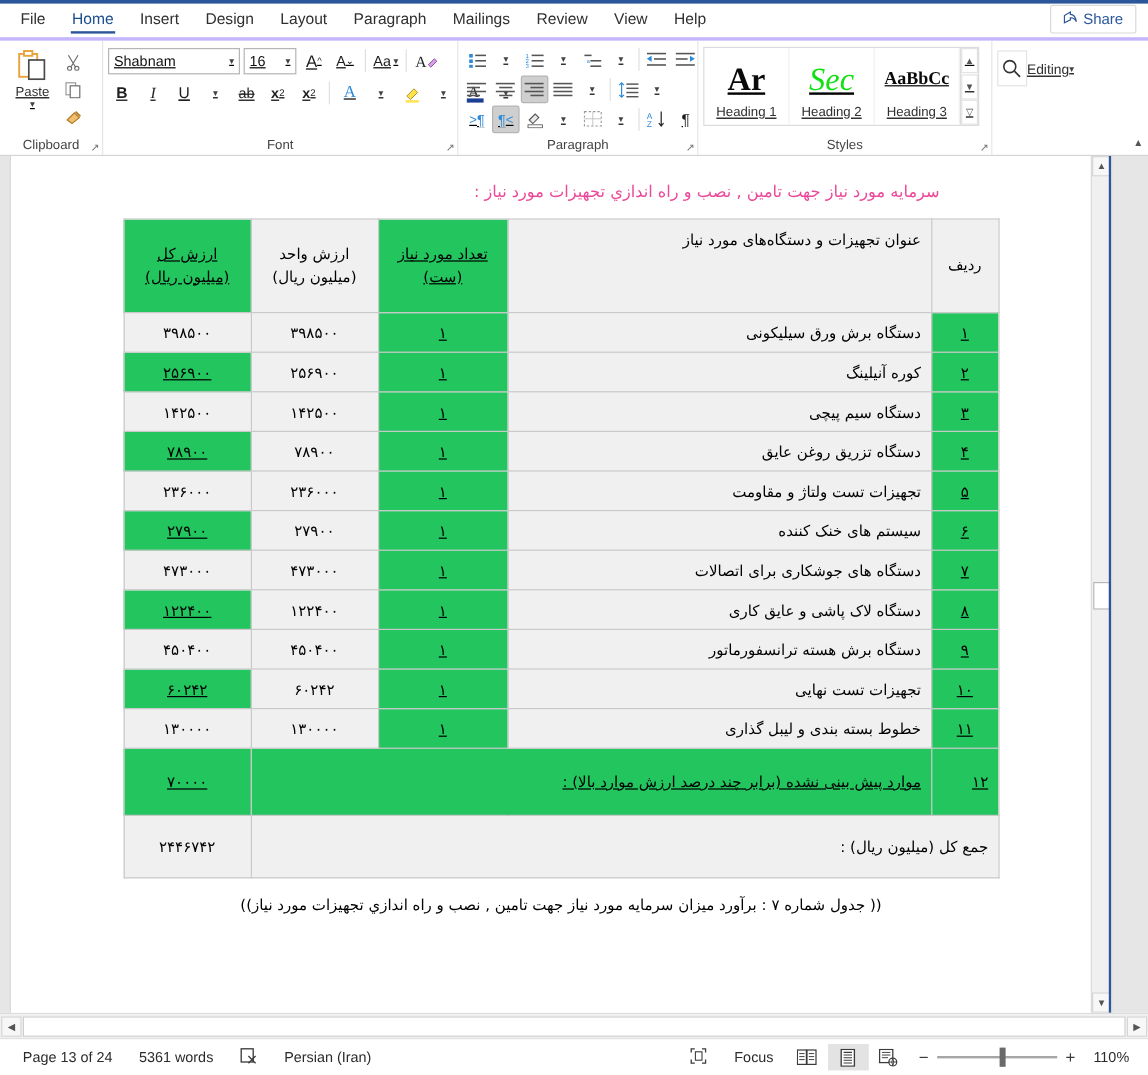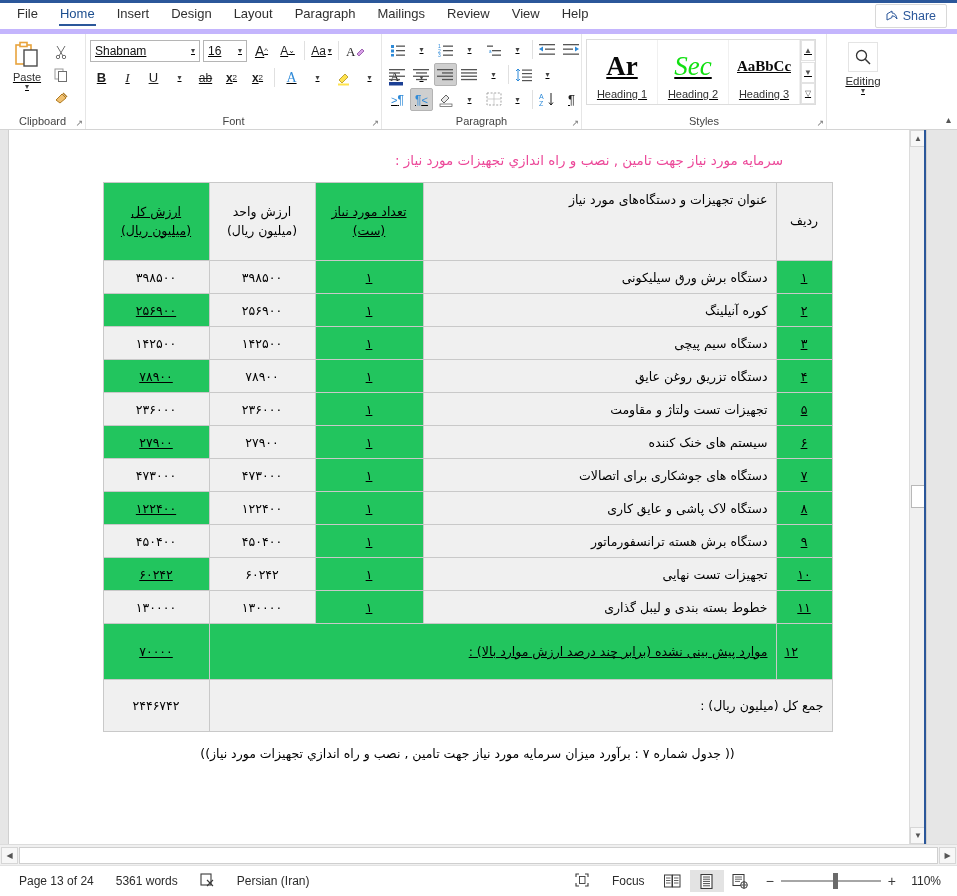--- a/index.html
+++ b/index.html
@@ -10,21 +10,21 @@
     background: #ffffff;
   }
 
   
   .tabbar {
     height: 34px;
     background: #ffffff;
     display: flex;
     align-items: flex-end;
     padding-left: 6px;
-    border-bottom: 5px solid #c4b5fd;
+    border-bottom: 3px solid #c4b5fd;
     position: relative;
   }
   .tab {
     font-size: 13px;
     color: #303030;
     padding: 4px 11px 8px 11px;
     cursor: default;
     white-space: nowrap;
     position: relative;
   }
@@ -130,21 +130,21 @@
   .style-prev { flex: 1; display: flex; align-items: center; justify-content: center; overflow: hidden; }
   .style-name { font-size: 11px; color: #303030; }
   .gal-scroll {
     width: 15px; display: flex; flex-direction: column; justify-content: space-between;
     border-left: 1px solid #dcdcdc; background: #fff;
   }
   .gs-btn { height: 21px; display: flex; align-items: center; justify-content: center; font-size: 8px; color: #555; cursor: pointer; border: 1px solid #e3e3e3; }
 
   
   .edit-grp { width: 72px; border-right: none; }
-  .edit-col { display: flex; flex-direction: column; align-items: center; width: 100%; padding-top: 5px; cursor: pointer; text-align: center; }
+  .edit-col { display: flex; flex-direction: row; align-items: center; width: 100%; padding-top: 5px; cursor: pointer; text-align: center; }
   .edit-sq { width: 30px; height: 30px; border: 1px solid #e4e4e4; display: flex; align-items: center; justify-content: center; }
   .ribbon-collapse { position: absolute; right: 6px; bottom: 4px; font-size: 10px; color: #555; cursor: pointer; }
 
   
   .doc-area {
     position: relative;
     height: 714px;
     background: #e6e6e6;
     display: flex;
   }
@@ -694,21 +694,21 @@
             <td class="c-total white">۶۰۲۴۲</td>
           </tr>
           <tr>
             <td class="c-radif white">۱۱</td>
             <td class="c-title shade">خطوط بسته بندی و لیبل گذاری</td>
             <td class="c-count white">۱</td>
             <td class="c-unit shade">۱۳۰۰۰۰</td>
             <td class="c-total shade">۱۳۰۰۰۰</td>
           </tr>
           <tr>
-            <td class="c-radif white tall" style="text-align:left">۱۲</td>
+            <td class="c-radif white tall" style="text-align:right">۱۲</td>
             <td class="c-title white tall" colspan="3">موارد پیش بینی نشده (برابر چند درصد ارزش موارد بالا) :</td>
             <td class="c-total white tall" style="text-align:center">۷۰۰۰۰</td>
           </tr>
           <tr>
             <td class="c-title shade tall2" colspan="4">جمع کل (میلیون ریال) :</td>
             <td class="c-total shade tall2" style="text-align:center">۲۴۴۶۷۴۲</td>
           </tr>
         </tbody>
       </table>
 

